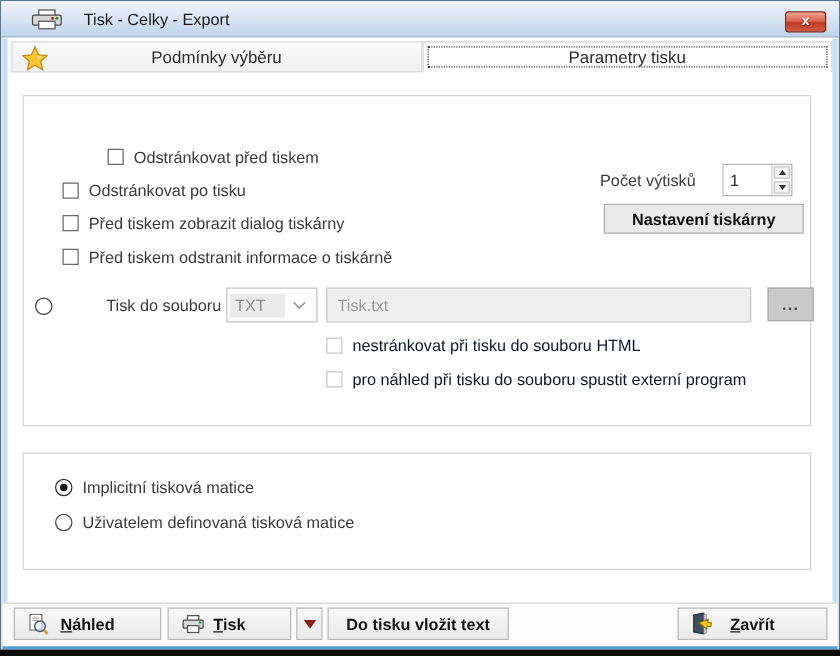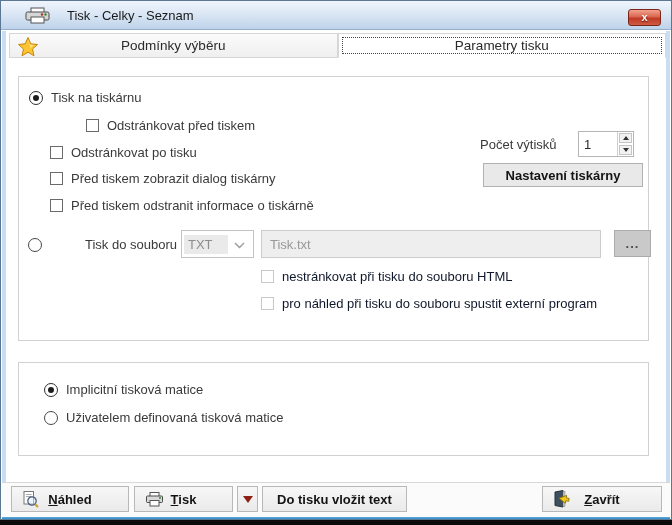--- a/index.html
+++ b/index.html
@@ -106,21 +106,21 @@
     <div class="titlebar">
       <span class="title-icon">
         <svg width="30" height="18" viewBox="0 0 30 18">
           <rect x="8" y="1" width="13" height="5" fill="#fdfdfd" stroke="#555"></rect>
           <rect x="3" y="5" width="23" height="8" rx="1.5" fill="#d6d6d6" stroke="#4a4a4a"></rect>
           <rect x="8" y="10" width="13" height="6" fill="#fdfdfd" stroke="#555"></rect>
           <circle cx="22.5" cy="7.5" r="1.2" fill="#2f8a2f"></circle>
           <circle cx="19" cy="7.5" r="1.2" fill="#b03020"></circle>
         </svg>
       </span>
-      <span class="title-text">Tisk - Celky - Seznam</span>
+      <span class="title-text">Tisk - Celky - Export</span>
       <div class="close-btn">
         <span class="close-x">x</span>
       </div>
     </div>
 
     <div class="frame-left"></div>
     <div class="frame-right"></div>
     <div class="frame-bottom"></div>
 
     <div class="tabs">
@@ -134,26 +134,20 @@
         <span>Podmínky výběru</span>
       </div>
       <div class="tab active">
         <span class="focus-rect"></span>
         <span>Parametry tisku</span>
       </div>
     </div>
 
     <div class="groupbox gb1">
 
-      <div class="ctl-row" style="left:10px; top:13px;">
-        <span class="radio on">
-            <span class="dot"></span>
-          </span>
-        <span class="lbl">Tisk na tiskárnu</span>
-      </div>
 
       <div class="ctl-row" style="left:31px; top:41px;padding-left:36px;">
         <span class="cb"></span>
         <span class="lbl">Odstránkovat před tiskem</span>
       </div>
       <div class="ctl-row" style="left:31px; top:68px;">
         <span class="cb"></span>
         <span class="lbl">Odstránkovat po tisku</span>
       </div>
       <div class="ctl-row" style="left:31px; top:94px;">

